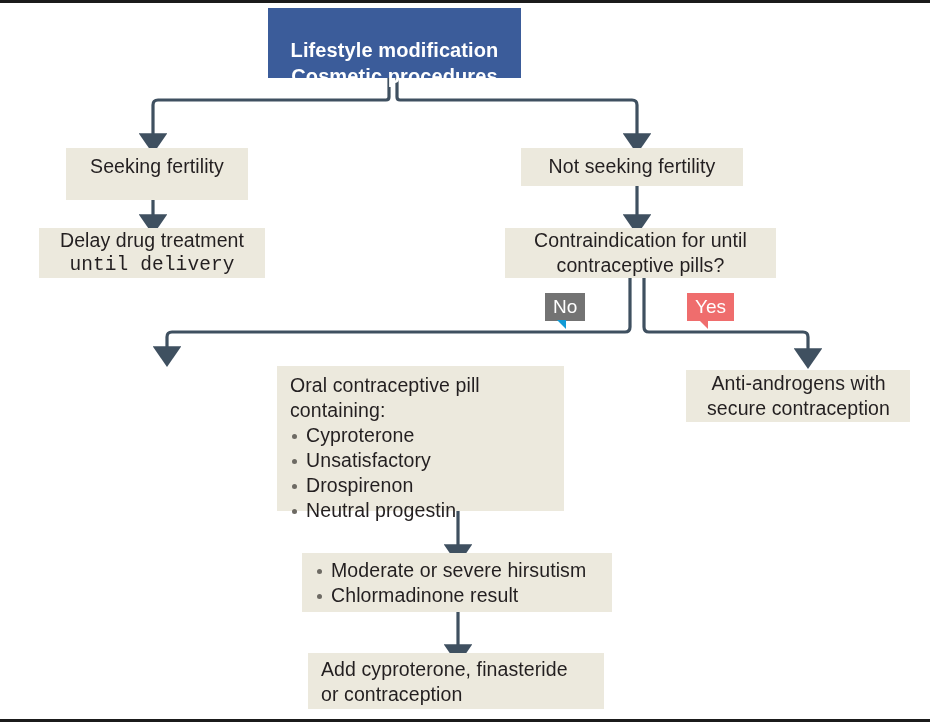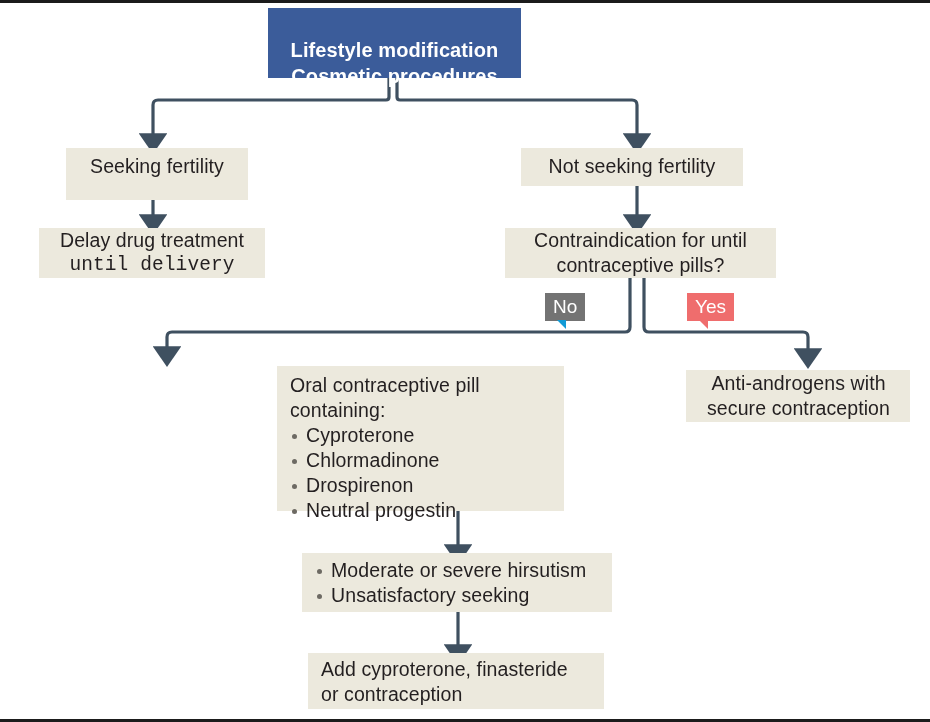--- a/index.html
+++ b/index.html
@@ -188,39 +188,39 @@
   <div class="badge yes" style="left:687px; top:293px;">
     <span>Yes</span>
     <span class="tail"></span>
   </div>
 
   <div class="node" style="left:277px; top:366px; width:287px; height:145px;">
     <div class="pad" style="padding-top:7px; padding-left:13px;">
       <div>Oral contraceptive pill containing:</div>
       <ul class="bullets">
         <li>Cyproterone</li>
-        <li>Chlormadinone</li>
+        <li>Unsatisfactory</li>
         <li>Drospirenon</li>
         <li>Neutral progestin</li>
       </ul>
     </div>
   </div>
 
   <div class="node center" style="left:686px; top:370px; width:224px; height:52px;">
     <div class="pad" style="padding-top:1px; padding-left:9px; padding-right:8px;">
       <div>Anti-androgens with</div>
       <div>secure contraception</div>
     </div>
   </div>
 
   <div class="node" style="left:302px; top:553px; width:310px; height:59px;">
     <div class="pad" style="padding-top:5px; padding-left:13px;">
       <ul class="bullets">
         <li>Moderate or severe hirsutism</li>
-        <li>Unsatisfactory seeking</li>
+        <li>Chlormadinone result</li>
       </ul>
     </div>
   </div>
 
   <div class="node" style="left:308px; top:653px; width:296px; height:56px;">
     <div class="pad" style="padding-top:4px; padding-left:13px;">
       <div>Add cyproterone, finasteride</div>
       <div>or contraception</div>
     </div>
   </div>

